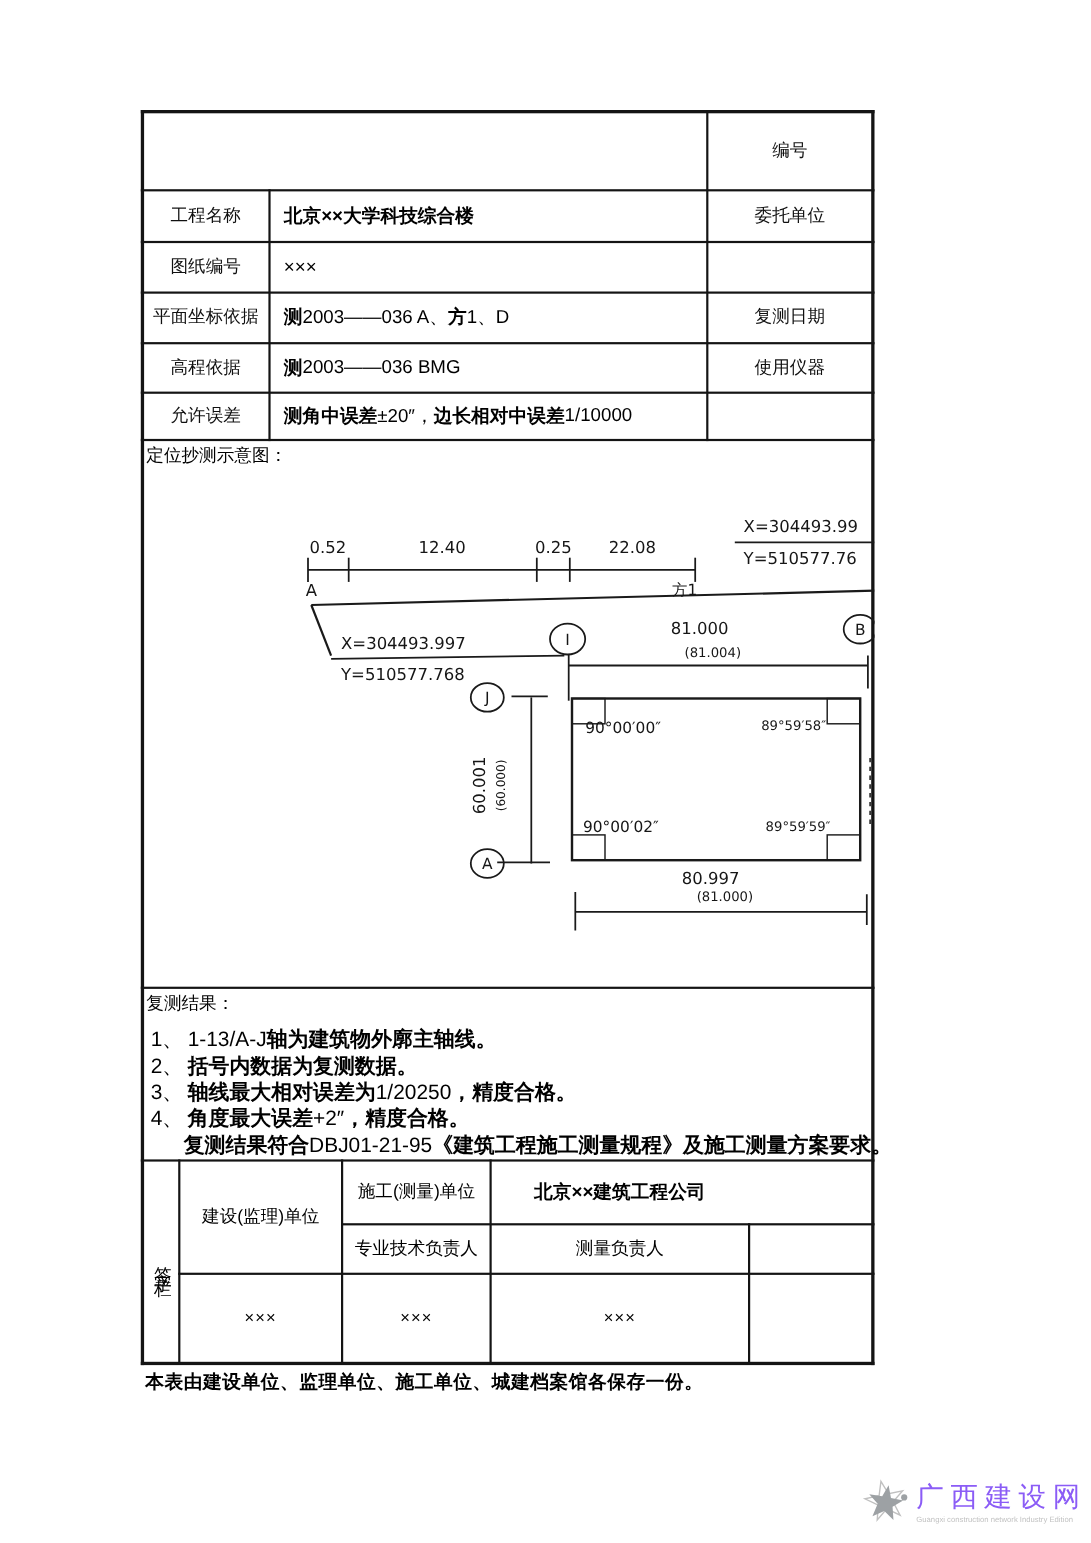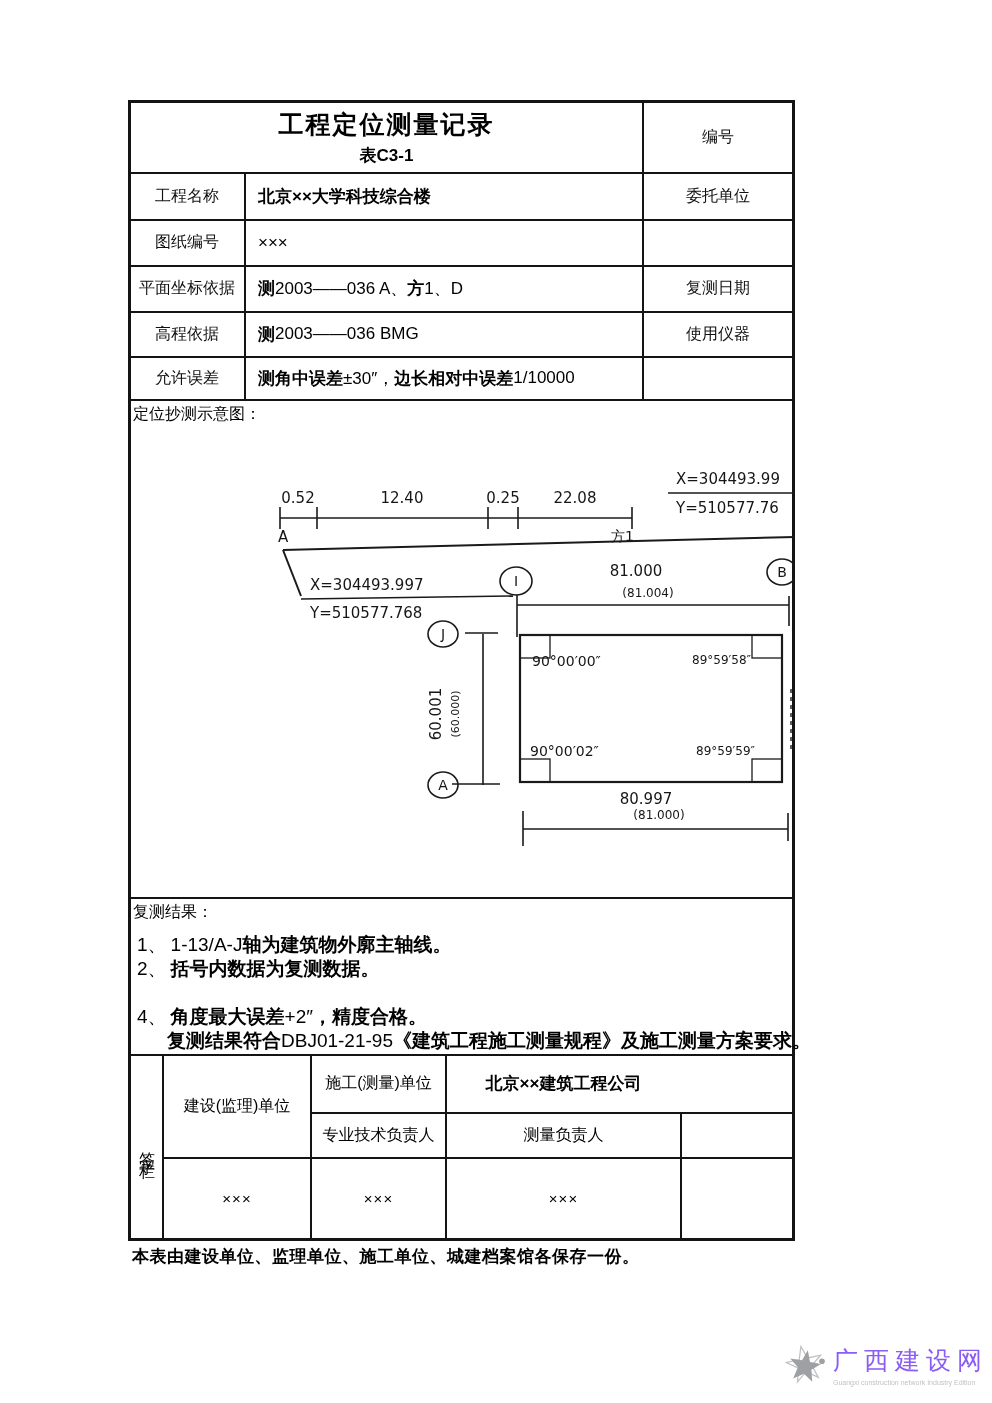--- a/index.html
+++ b/index.html
@@ -41,24 +41,20 @@
   <div class="ln" style="left:128px;top:172px;width:667px;height:2px;"></div>
   <div class="ln" style="left:128px;top:219px;width:667px;height:2px;"></div>
   <div class="ln" style="left:128px;top:265px;width:667px;height:2px;"></div>
   <div class="ln" style="left:128px;top:311px;width:667px;height:2px;"></div>
   <div class="ln" style="left:128px;top:356px;width:667px;height:2px;"></div>
   <div class="ln" style="left:128px;top:399px;width:667px;height:2px;"></div>
   <div class="ln" style="left:128px;top:897px;width:667px;height:2px;"></div>
   <div class="ln" style="left:244px;top:172px;width:2px;height:229px;"></div>
   <div class="ln" style="left:642px;top:100px;width:2px;height:301px;"></div>
 
-  <div class="cell title-cell" style="left:131px;top:103px;width:511px;height:68px;">
-    <div class="doc-title">工程定位测量记录</div>
-    <div class="doc-subtitle">表C3-1</div>
-  </div>
   <div class="cell lbl" style="left:644px;top:103px;width:148px;height:68px;">编号</div>
 
   <div class="cell lbl" style="left:131px;top:174px;width:112px;height:44px;">工程名称</div>
   <div class="cell left val" style="left:258px;top:174px;width:382px;height:44px;">
       <span class="b">北京××大学科技综合楼</span>
     </div>
   <div class="cell lbl" style="left:644px;top:174px;width:148px;height:44px;">委托单位</div>
 
   <div class="cell lbl" style="left:131px;top:221px;width:112px;height:43px;">图纸编号</div>
   <div class="cell left val" style="left:258px;top:221px;width:382px;height:43px;">
@@ -77,21 +73,21 @@
   <div class="cell lbl" style="left:131px;top:313px;width:112px;height:42px;">高程依据</div>
   <div class="cell left val" style="left:258px;top:313px;width:382px;height:42px;">
       <span class="b">测</span>
       <span>2003——036  BMG</span>
     </div>
   <div class="cell lbl" style="left:644px;top:313px;width:148px;height:42px;">使用仪器</div>
 
   <div class="cell lbl" style="left:131px;top:358px;width:112px;height:40px;">允许误差</div>
   <div class="cell left val" style="left:258px;top:358px;width:382px;height:40px;">
       <span class="b">测角中误差</span>
-      <span>±30″，</span>
+      <span>±20″，</span>
       <span class="b">边长相对中误差</span>
       <span>1/10000</span>
     </div>
 
   <div class="section-label" style="left:133px;top:404px;">定位抄测示意图：</div>
 
   <svg style="position:absolute;left:128px;top:400px;" width="667" height="498" viewBox="0 0 667 498">
     <g stroke="#1a1a1a" stroke-width="1.6" fill="none">
 
       <line x1="152" y1="118" x2="504" y2="118"></line>
@@ -159,20 +155,23 @@
     <text x="568" y="355" font-size="12">89°59′59″</text>
   </svg>
 
   <div class="res" style="top:902px;left:133px;font-size:16px;">复测结果：</div>
   <div class="res" style="top:932px;">
     <span class="num">1、</span><span><span>1-13/A-J</span><span class="b">轴为建筑物外廓主轴线。</span></span>
   </div>
   <div class="res" style="top:956px;">
     <span class="num">2、</span><span><span class="b">括号内数据为复测数据。</span></span>
   </div>
+  <div class="res" style="top:980px;">
+    <span class="num">3、</span><span><span class="b">轴线最大相对误差为</span><span>1/20250</span><span class="b">，精度合格。</span></span>
+  </div>
   <div class="res" style="top:1004px;">
     <span class="num">4、</span><span><span class="b">角度最大误差</span><span>+2″</span><span class="b">，精度合格。</span></span>
   </div>
   <div class="res" style="top:1028px;left:167px;"><span class="b">复测结果符合</span><span>DBJ01-21-95</span><span class="b">《建筑工程施工测量规程》及施工测量方案要求。</span></div>
 
   <div class="ln" style="left:128px;top:1054px;width:667px;height:2px;"></div>
   <div class="ln" style="left:310px;top:1112px;width:485px;height:2px;"></div>
   <div class="ln" style="left:162px;top:1157px;width:633px;height:2px;"></div>
   <div class="ln" style="left:162px;top:1054px;width:2px;height:186px;"></div>
   <div class="ln" style="left:310px;top:1054px;width:2px;height:186px;"></div>

